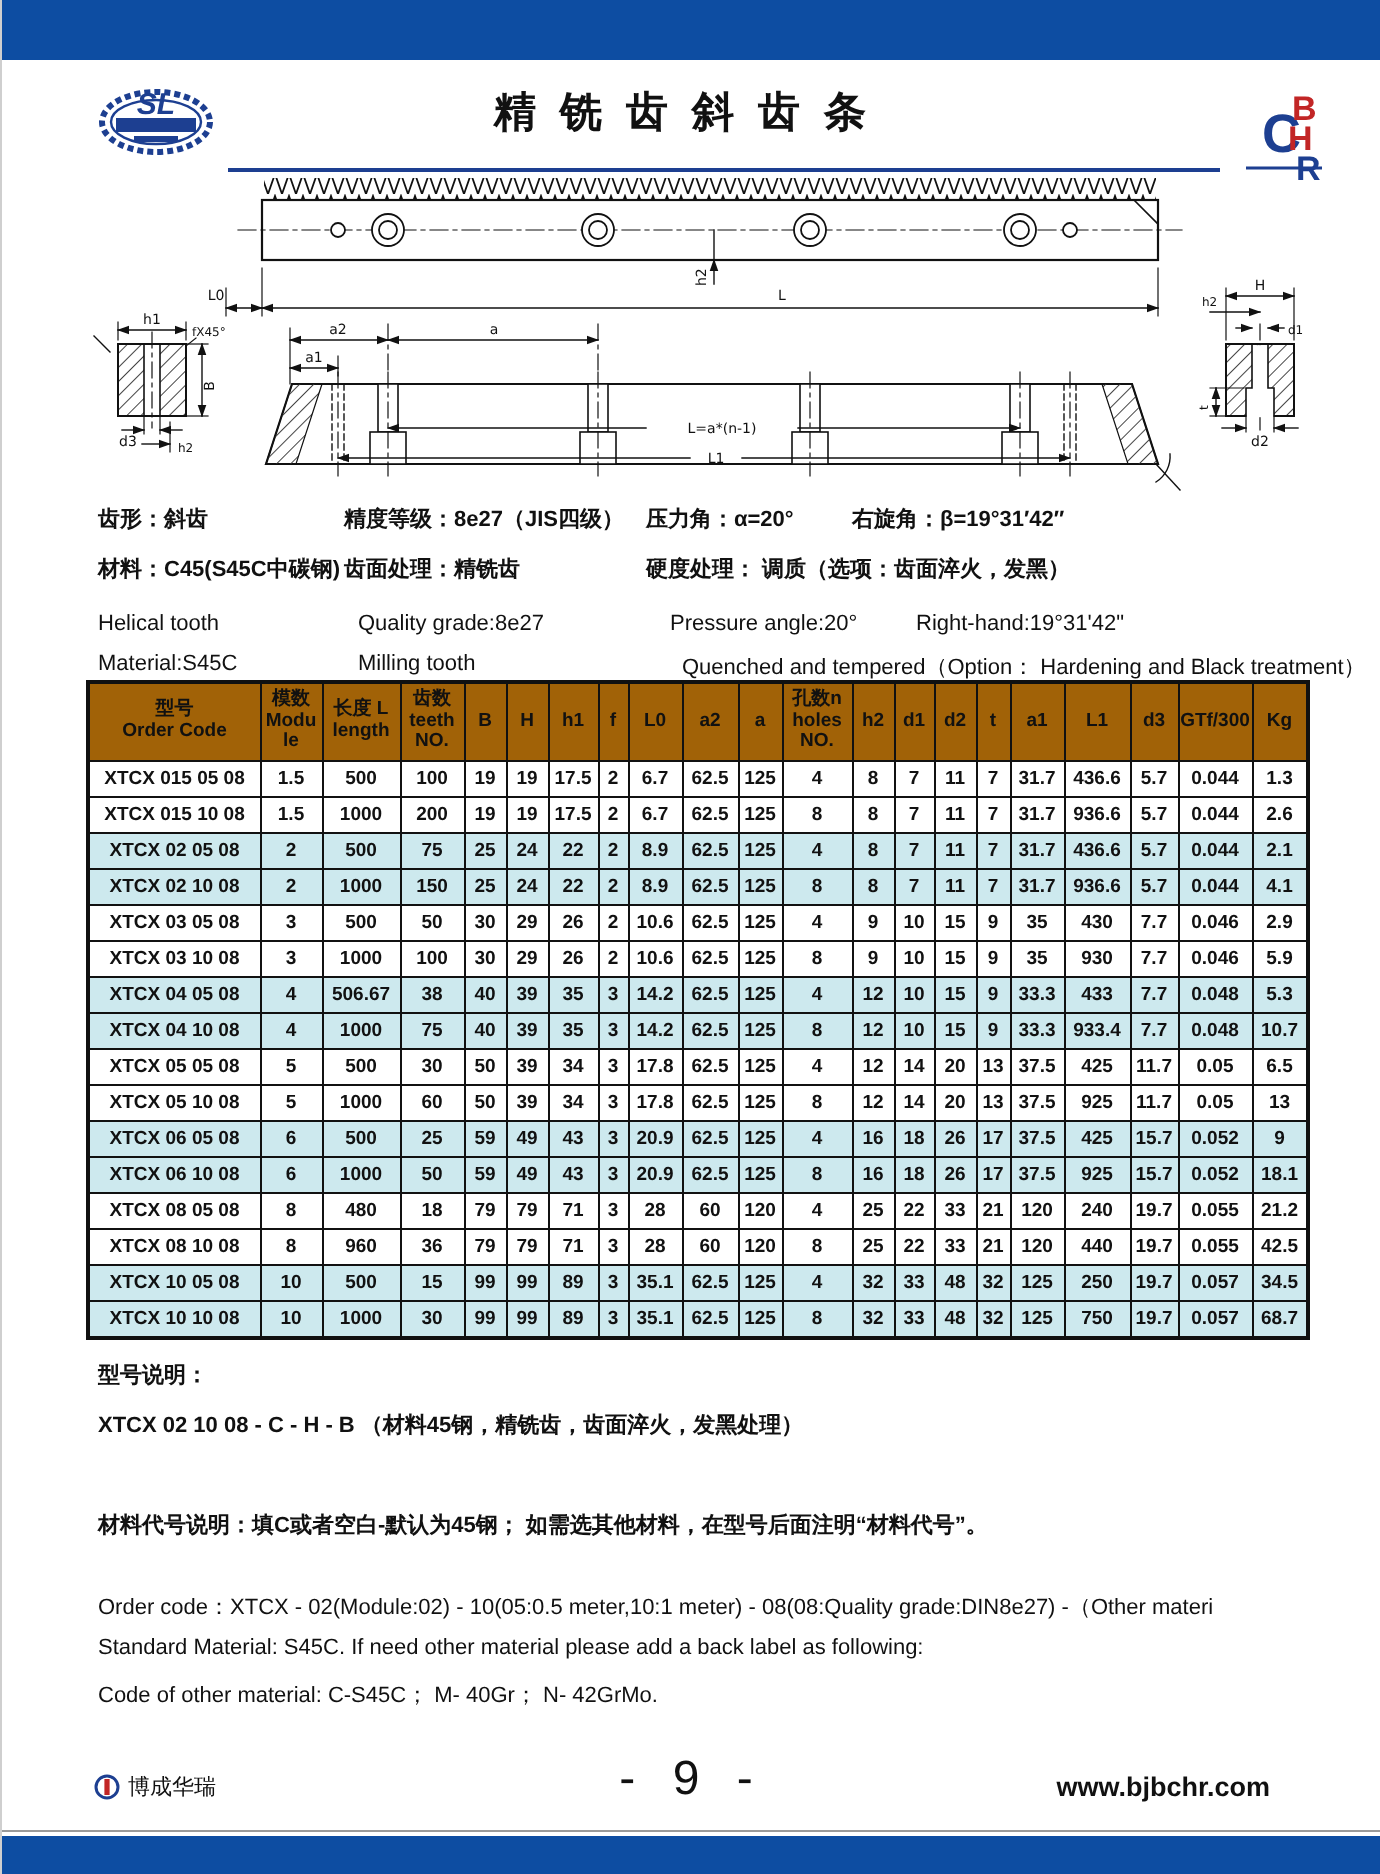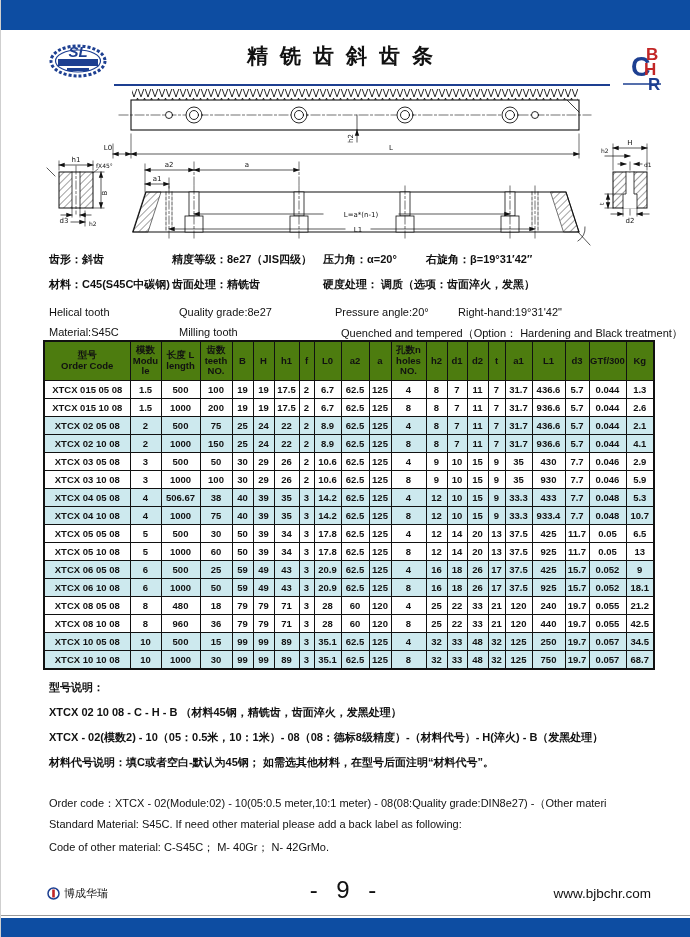--- a/index.html
+++ b/index.html
@@ -14,28 +14,28 @@
   .title-rule{position:absolute;left:113px;top:84px;width:496px;height:2px;background:#1d3f91;}
   .logo-sl{position:absolute;left:42px;top:36px;}
   .logo-bchr{position:absolute;left:620px;top:38px;}
   .drawing{position:absolute;left:0;top:86px;}
   .spec{position:absolute;white-space:nowrap;}
   .cn{font-size:11px;font-weight:bold;text-align:center;}
   .en{font-size:11px;}
   table.spec-table{position:absolute;left:42px;top:340px;width:610px;table-layout:fixed;
        border-collapse:collapse;border:2px solid #111;font-size:9.5px;font-weight:bold;}
   table.spec-table th{border:1px solid #111;padding:0;white-space:pre-line;line-height:1.12;
-       font-size:9.5px;font-weight:bold;height:38px;text-align:center;vertical-align:middle;background:#4d7c0f;margin-top:28px;}
+       font-size:9.5px;font-weight:bold;height:38px;text-align:center;vertical-align:middle;background:#a16207;margin-top:28px;}
   table.spec-table td{border:1px solid #111;padding:0;height:17px;text-align:center;
        white-space:nowrap;overflow:hidden;background:#fff;}
   table.spec-table tr.hl td{background:#cde9ee;}
   .note{position:absolute;left:48px;white-space:nowrap;}
   .footer-brand{position:absolute;left:46px;top:886px;font-size:11px;display:flex;align-items:center;gap:4px;}
   .page-number{position:absolute;left:0;top:876px;width:100%;text-align:center;font-size:24px;letter-spacing:6px;}
-  .website{position:absolute;right:40px;top:886px;font-size:13.5px;font-weight:normal;}
+  .website{position:absolute;right:56px;top:886px;font-size:13.5px;font-weight:bold;}
   .lab{font-size:7px;fill:#111;font-family:"DejaVu Sans",sans-serif;}
   .lab6{font-size:6px;fill:#111;font-family:"DejaVu Sans",sans-serif;}
 </style>
 </head>
 <body>
 
 <div class="page">
 
   <div class="top-bar"></div>
 
@@ -642,21 +642,20 @@
           <td>750</td>
           <td>19.7</td>
           <td>0.057</td>
           <td>68.7</td>
         </tr>
       </tbody>
   </table>
 
   <div class="note cn" style="top:680px">型号说明：</div>
   <div class="note cn" style="top:705px">XTCX 02 10 08 - C - H - B （材料45钢，精铣齿，齿面淬火，发黑处理）</div>
-  <div class="note cn" style="top:730px">XTCX - 02(模数2) - 10（05：0.5米，10：1米）- 08（08：德标8级精度）-（材料代号）- H(淬火) - B（发黑处理）</div>
   <div class="note cn" style="top:755px">材料代号说明：填C或者空白-默认为45钢；  如需选其他材料，在型号后面注明“材料代号”。</div>
   <div class="note en" style="top:795px;margin-top:0;top:796px">Order code：XTCX - 02(Module:02) - 10(05:0.5 meter,10:1 meter) -  08(08:Quality grade:DIN8e27) -（Other materi</div>
   <div class="note en" style="top:818px">Standard  Material: S45C.    If need other material please add a back label as following:</div>
   <div class="note en" style="top:840px">Code of other material: C-S45C；      M- 40Gr；      N- 42GrMo.</div>
 
   <div class="footer-brand">
     <svg width="13" height="13" viewBox="0 0 13 13">
       <circle cx="6.5" cy="6.5" r="5.5" fill="none" stroke="#1d3f91" stroke-width="1.5"></circle>
       <rect x="5.2" y="2.5" width="2.6" height="8" fill="#c22626"></rect>
     </svg>

